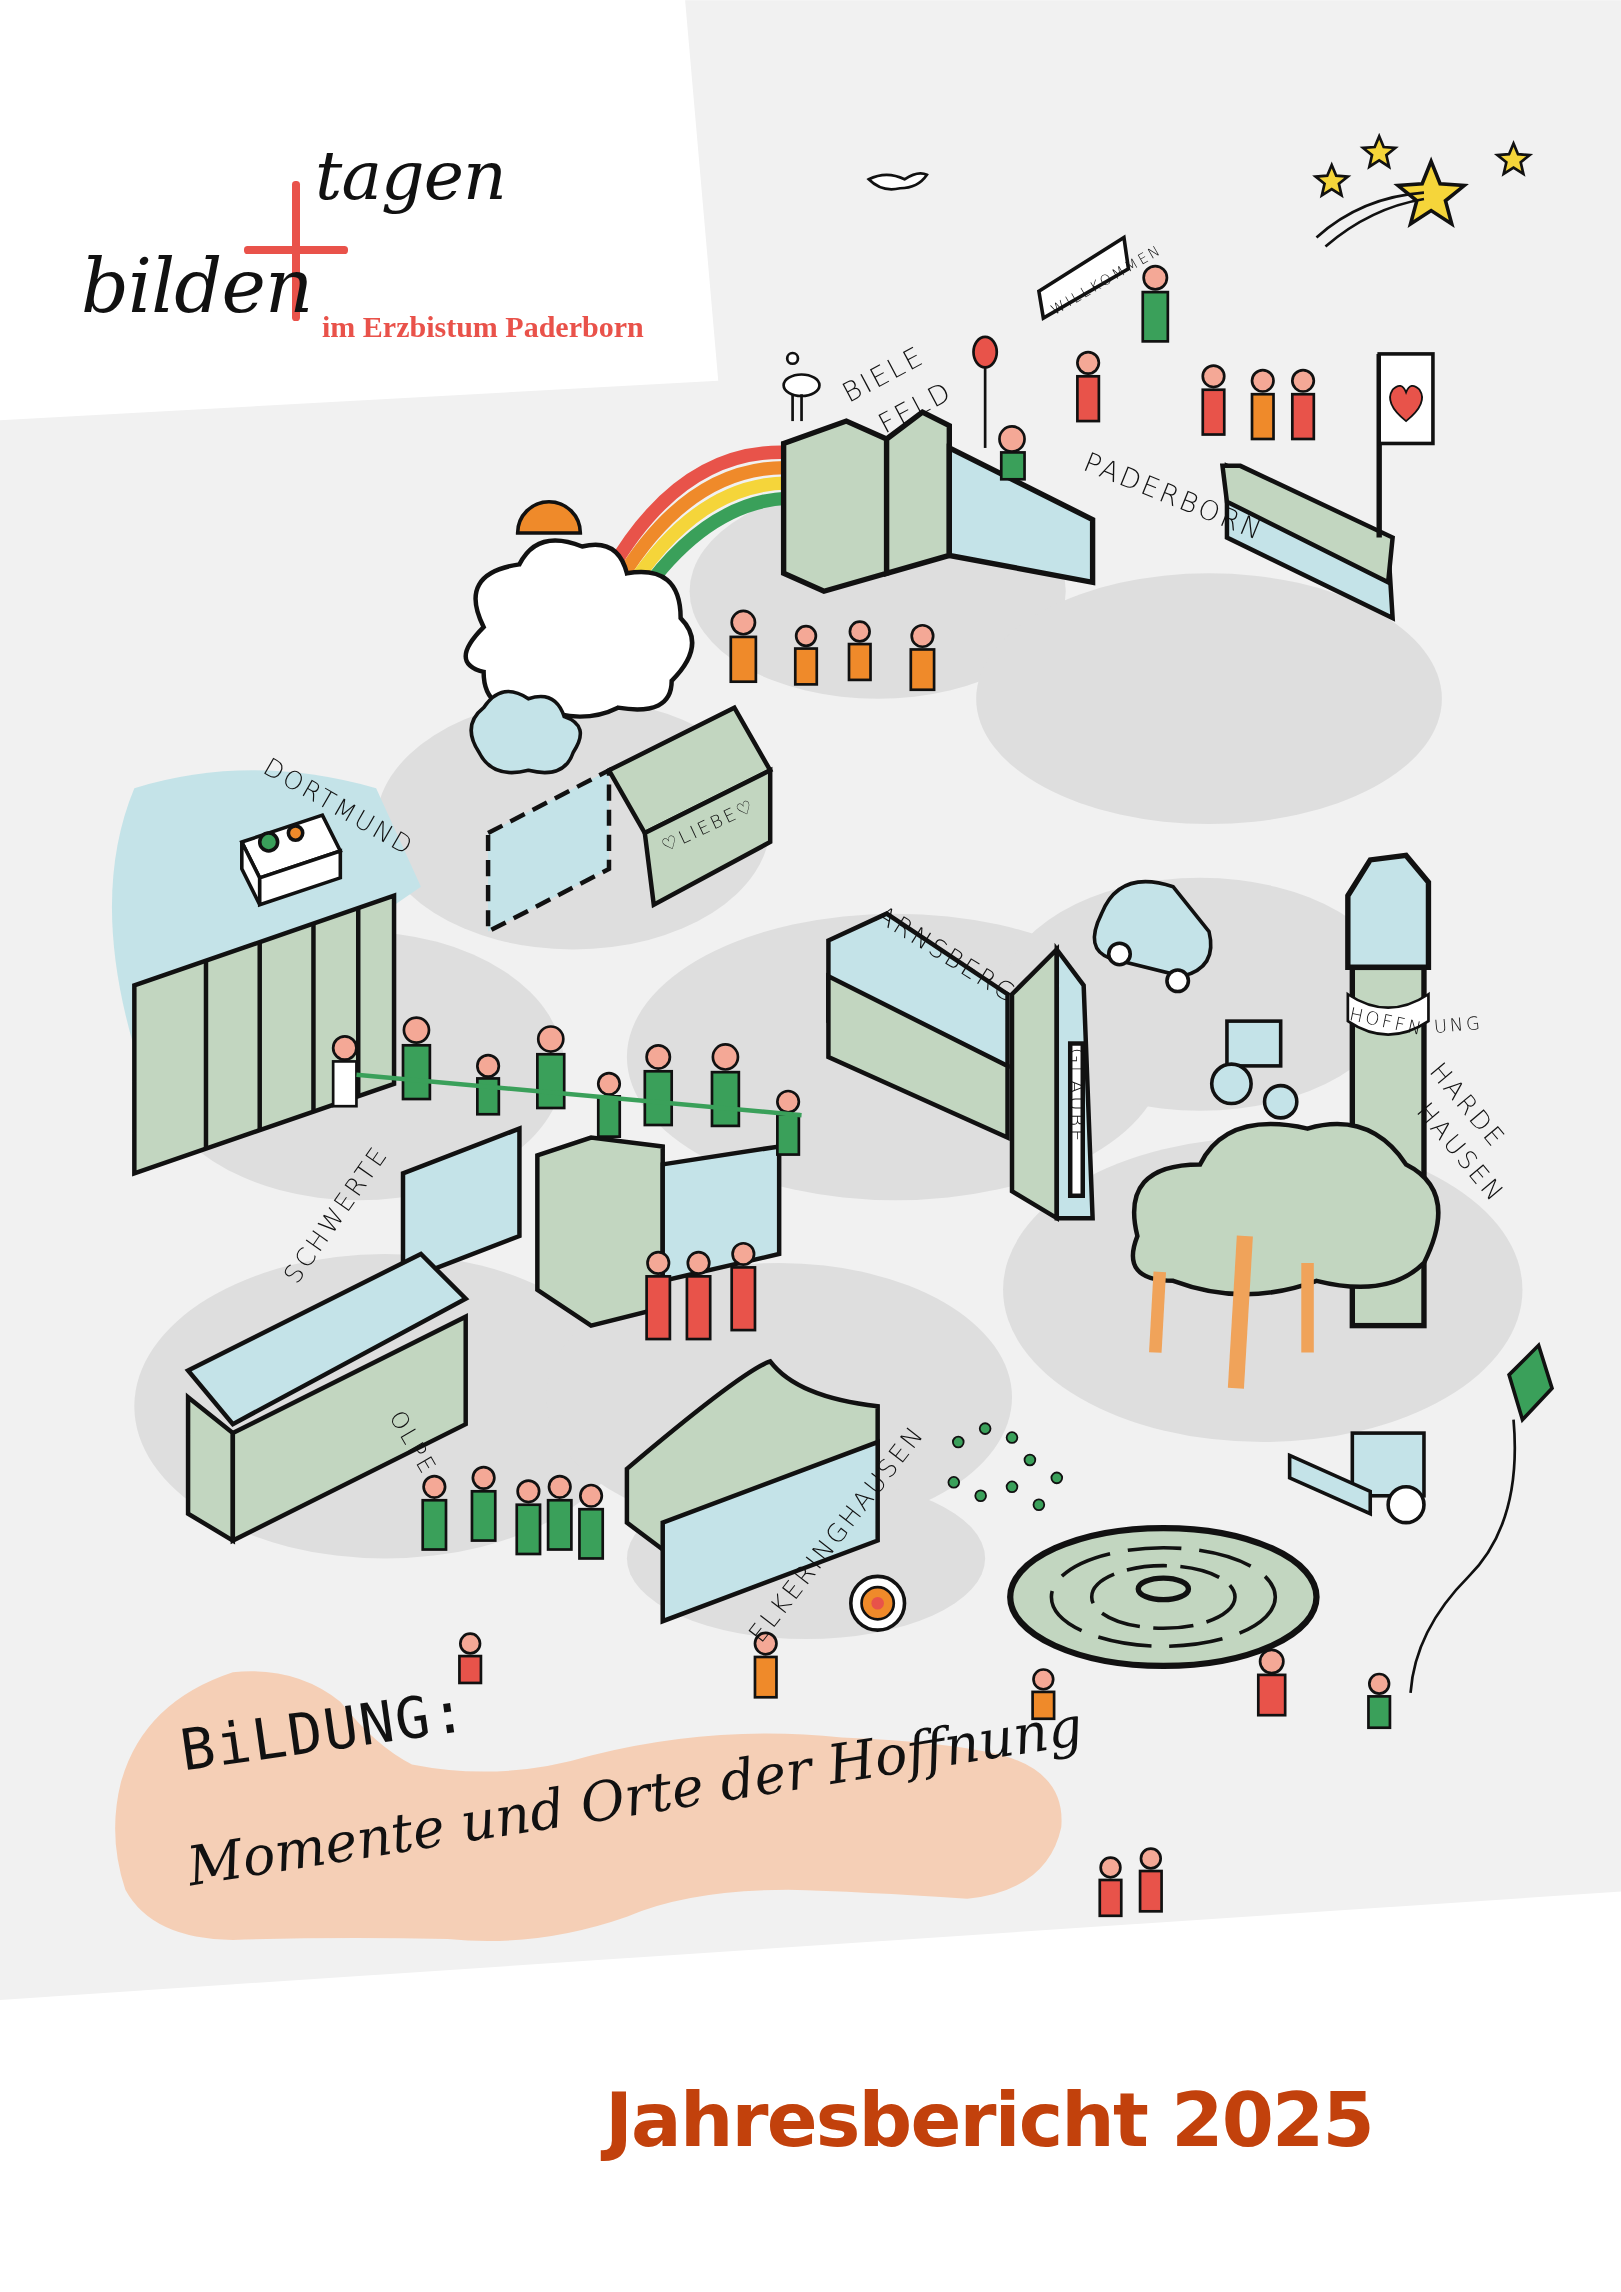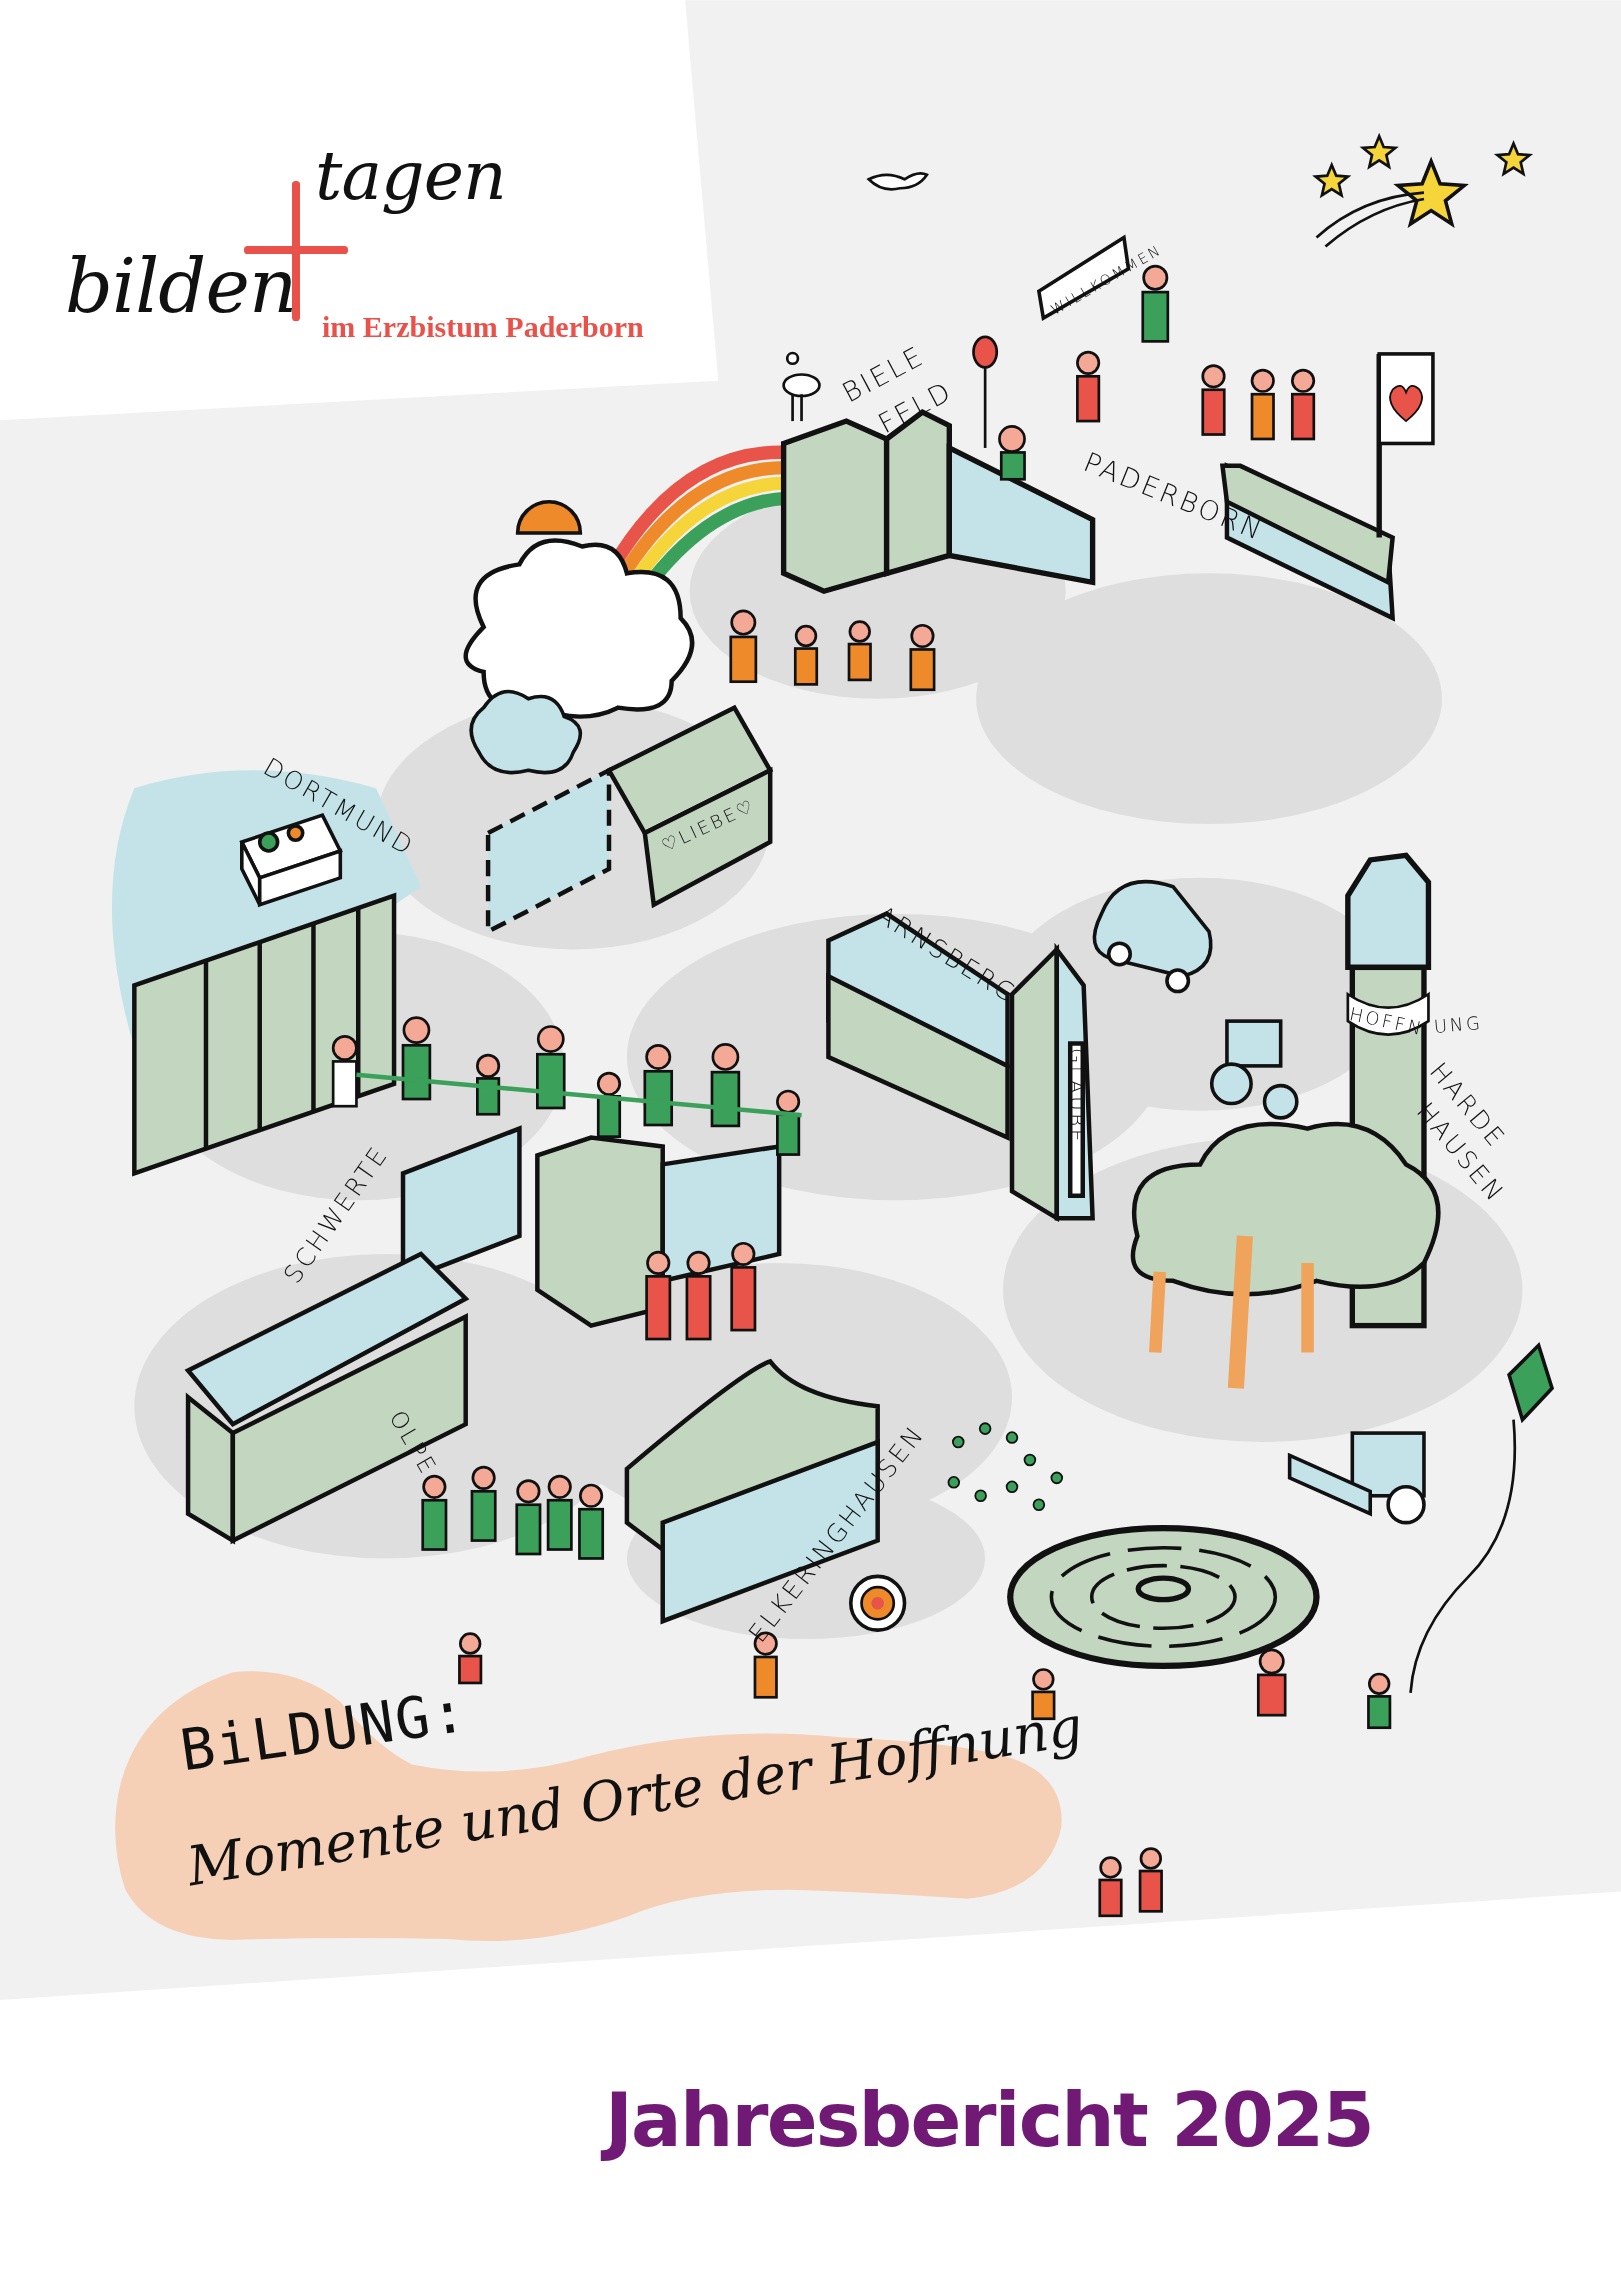--- a/index.html
+++ b/index.html
@@ -1,27 +1,27 @@
 <!DOCTYPE html>
 <html style="font-size:14.3px"><head>
 <meta charset="utf-8">
 <style>
   html,body{margin:0;padding:0;}
   body{width:1621px;height:2293px;position:relative;overflow:hidden;background:#ffffff;font-family:"DejaVu Sans",sans-serif;}
   #bg{position:absolute;left:0;top:0;width:1621px;height:2293px;}
   .logo-word{position:absolute;font-family:"DejaVu Serif","Liberation Serif",serif;font-style:italic;color:#111;line-height:1;letter-spacing:-0.9px;}
   #logo-tagen{left:315px;top:142px;font-size:68px;}
-  #logo-bilden{left:65px;top:249px;font-size:75px;}
+  #logo-bilden{left:81px;top:249px;font-size:75px;}
   #logo-sub{position:absolute;left:322px;top:310px;font-family:Liberation Serif, serif;font-weight:bold;font-size:30px;color:#e9524a;white-space:nowrap;}
   #cross-v{position:absolute;left:292px;top:181px;width:8px;height:140px;background:#e9524a;border-radius:3.6px;}
   #cross-h{position:absolute;left:244px;top:246px;width:104px;height:8px;background:#e9524a;border-radius:3.6px;}
   .map-label{position:absolute;font-family:"DejaVu Sans",sans-serif;font-weight:300;color:#111;letter-spacing:2.7px;white-space:nowrap;transform-origin:left top;}
   #title-bildung{position:absolute;left:176px;top:1718px;font-family:"DejaVu Sans Mono","Liberation Mono",monospace;font-size:57px;color:#111;transform:rotate(-8deg);transform-origin:left top;letter-spacing:1.8px;}
   #title-sub{position:absolute;left:183px;top:1836px;font-family:"DejaVu Serif",serif;font-style:italic;font-size:54px;color:#111;transform:rotate(-9deg);transform-origin:left top;white-space:nowrap;}
-  #report-title{position:absolute;left:605px;top:2076px;font-family:"DejaVu Sans","Liberation Sans",sans-serif;font-weight:bold;font-size:75px;color:#701a75;letter-spacing:-1.8px;white-space:nowrap;}
+  #report-title{position:absolute;left:605px;top:2076px;font-family:"DejaVu Sans","Liberation Sans",sans-serif;font-weight:bold;font-size:75px;color:#c2410c;letter-spacing:-1.8px;white-space:nowrap;}
 </style>
 </head>
 <body>
 
 <svg id="bg" viewBox="0 0 1810 2560" xmlns="http://www.w3.org/2000/svg">
 
   <polygon points="0,469 802,425 765,0 1810,0 1810,2112 0,2233" fill="#f1f1f1"></polygon>
 
   <g fill="#dedede">
     <ellipse cx="980" cy="660" rx="210" ry="120"></ellipse>

